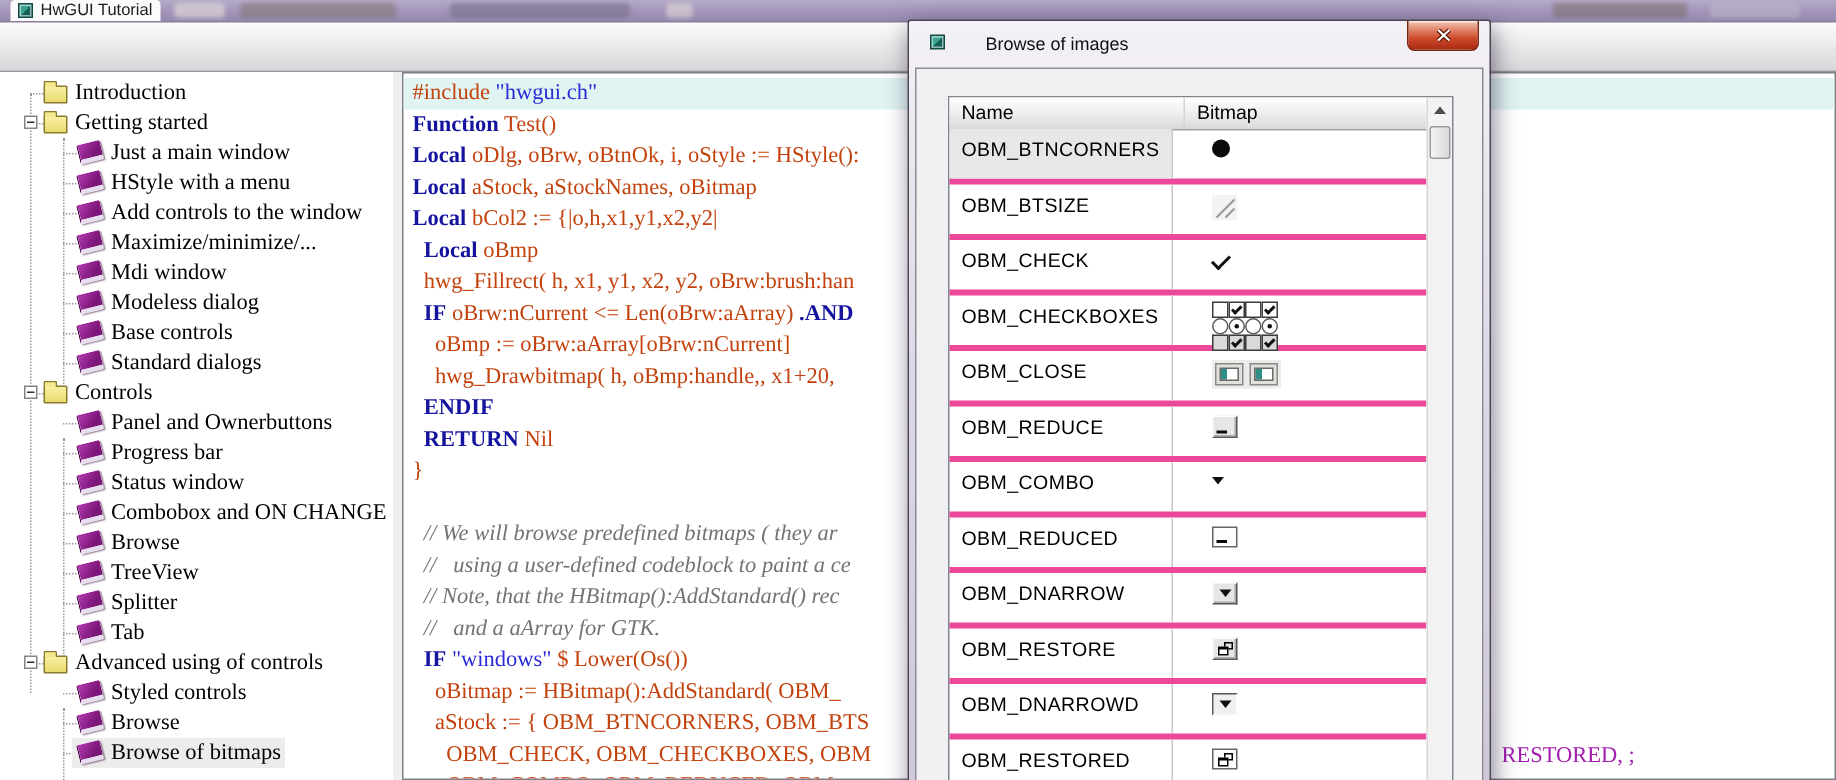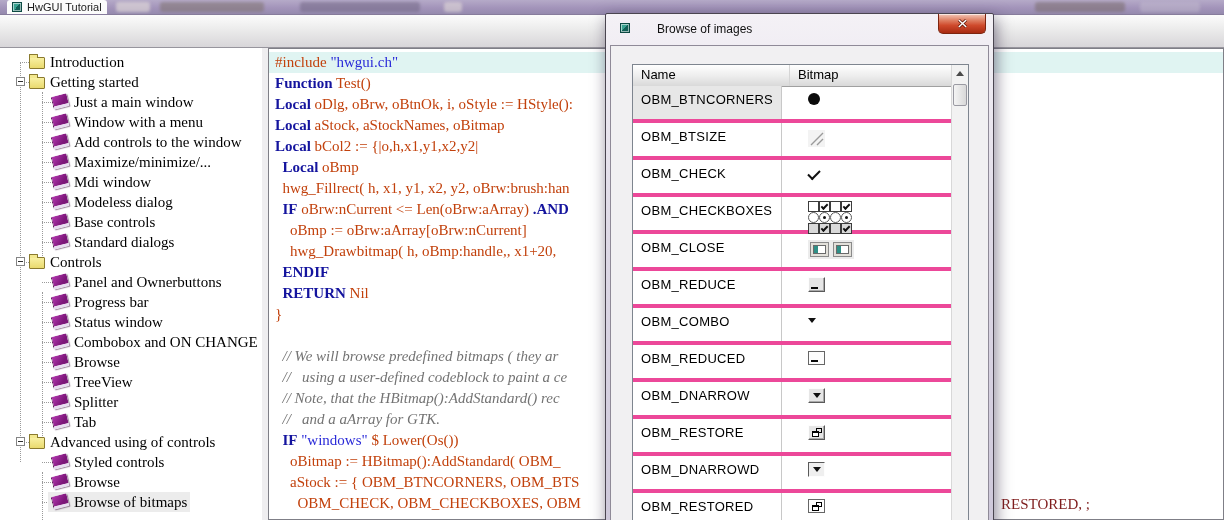--- a/index.html
+++ b/index.html
@@ -59,21 +59,21 @@
   .code-panel{position:absolute;left:268px;top:48px;width:956px;height:472px;background:#fff;
     border:1px solid #7f7f87;box-sizing:border-box;overflow:hidden;z-index:1;
     font-family:"Liberation Serif", serif;font-size:15px;color:#000;}
   .code-lines{position:absolute;left:0;top:3px;width:100%;}
   .cl{height:21px;line-height:21px;white-space:pre;padding-left:6px;overflow:hidden;}
   .cl.hl{background:#e0f4f2;}
   .seg-p{color:#c2410c;}
   .seg-k{color:#14149e;font-weight:bold;}
   .seg-s{color:#2a2ad8;}
   .seg-c{color:#737373;font-style:italic;}
-  .bg-frag{position:absolute;left:732px;top:447px;white-space:pre;color:#7f1d1d;}
+  .bg-frag{position:absolute;left:732px;top:447px;white-space:pre;color:#a21caf;}
   
   .dialog{position:absolute;left:605px;top:13px;width:389px;height:560px;z-index:5;
     background:linear-gradient(180deg,#f4f1f6 0%,#ded9e6 40%,#cbc5d8 100%);
     border:1px solid #4a4550;border-radius:2px;box-sizing:border-box;
     box-shadow:2px 5px 16px rgba(40,30,60,.55);}
   .d-titlebar{position:absolute;left:0;top:0;width:100%;height:30px;display:flex;align-items:center;}
   .d-title{font-size:12px;color:#101010;margin-left:51px;}
   .d-icon{position:absolute;left:14px;top:9px;}
   .close-btn{position:absolute;top:0;right:7px;width:46px;height:19px;
     background:linear-gradient(180deg,#f3c9ba 0%,#e0866a 30%,#cf4a2c 60%,#a82a12 100%);
@@ -176,21 +176,21 @@
   </div>
   <div class="trow d1">
     <span class="rc">
         <span class="bi"></span>
         <span class="tl">Just a main window</span>
       </span>
   </div>
   <div class="trow d1">
     <span class="rc">
         <span class="bi"></span>
-        <span class="tl">Window with a menu</span>
+        <span class="tl">HStyle with a menu</span>
       </span>
   </div>
   <div class="trow d1">
     <span class="rc">
         <span class="bi"></span>
         <span class="tl">Add controls to the window</span>
       </span>
   </div>
   <div class="trow d1">
     <span class="rc">

